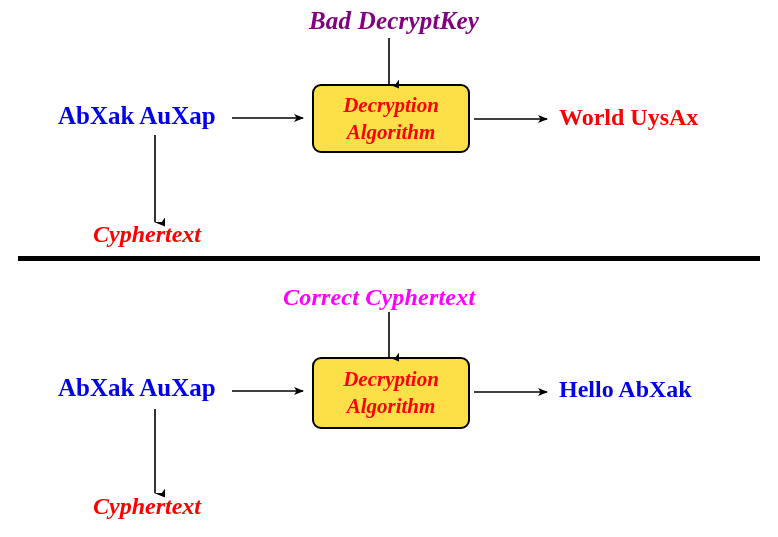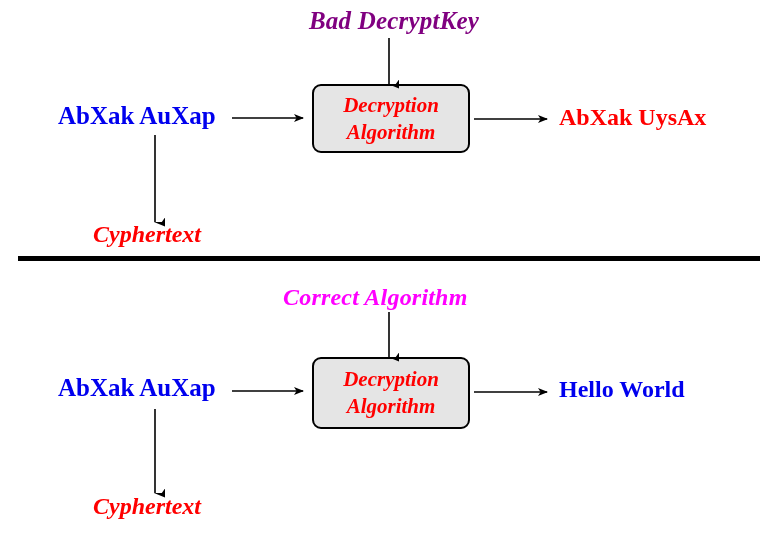--- a/index.html
+++ b/index.html
@@ -68,21 +68,21 @@
   }
   .lbl-cyphertext-bot {
     left: 93px; top: 494px;
     font-size: 24px;
     font-style: italic;
     color: #ff0000;
   }
 
   .algo-box {
     position: absolute;
-    background: #e5e5e5;
+    background: #fde047;
     border: 2px solid #000000;
     border-radius: 9px;
     box-sizing: border-box;
     display: flex;
     flex-direction: column;
     align-items: center;
     justify-content: center;
     color: #ff0000;
     font-weight: bold;
     font-style: italic;
@@ -120,36 +120,36 @@
 
   <div class="lbl lbl-badkey">Bad DecryptKey</div>
 
   <div class="lbl lbl-cipher-in-top">AbXak AuXap</div>
 
   <div class="algo-box algo-box-top">
     <span>Decryption</span>
     <span>Algorithm</span>
   </div>
 
-  <div class="lbl lbl-out-top">AbXak UysAx</div>
+  <div class="lbl lbl-out-top">World UysAx</div>
 
   <div class="lbl lbl-cyphertext-top">Cyphertext</div>
 
   <div class="divider"></div>
 
-  <div class="lbl lbl-correctkey">Correct Algorithm</div>
+  <div class="lbl lbl-correctkey">Correct Cyphertext</div>
 
   <div class="lbl lbl-cipher-in-bot">AbXak AuXap</div>
 
   <div class="algo-box algo-box-bot">
     <span>Decryption</span>
     <span>Algorithm</span>
   </div>
 
-  <div class="lbl lbl-out-bot">Hello World</div>
+  <div class="lbl lbl-out-bot">Hello AbXak</div>
 
   <div class="lbl lbl-cyphertext-bot">Cyphertext</div>
 
   <svg class="arrows" viewBox="0 0 778 537">
     <defs>
       <marker id="ah" markerWidth="10" markerHeight="8" refX="9" refY="4" orient="auto" markerUnits="userSpaceOnUse">
         <path d="M0,0 L10,4 L0,8 L2.6,4 z" fill="#000000"></path>
       </marker>
       <marker id="ahv" markerWidth="9" markerHeight="11" refX="4.5" refY="10" orient="auto" markerUnits="userSpaceOnUse">
         <path d="M0,0 L9,0 L4.5,11 L4.5,3.2 z" fill="#000000"></path>

